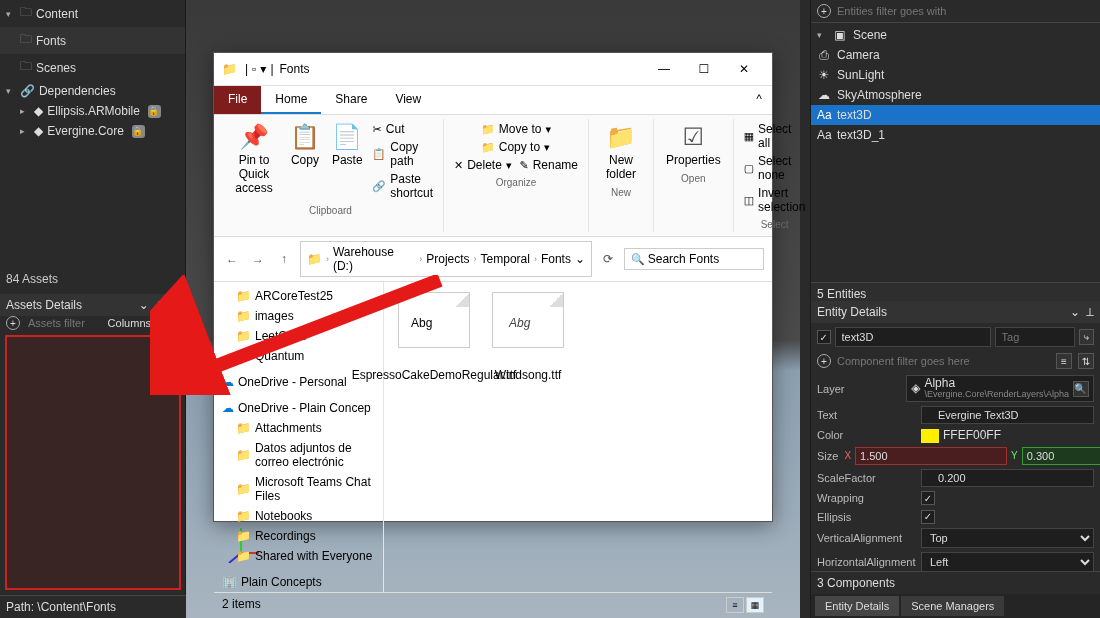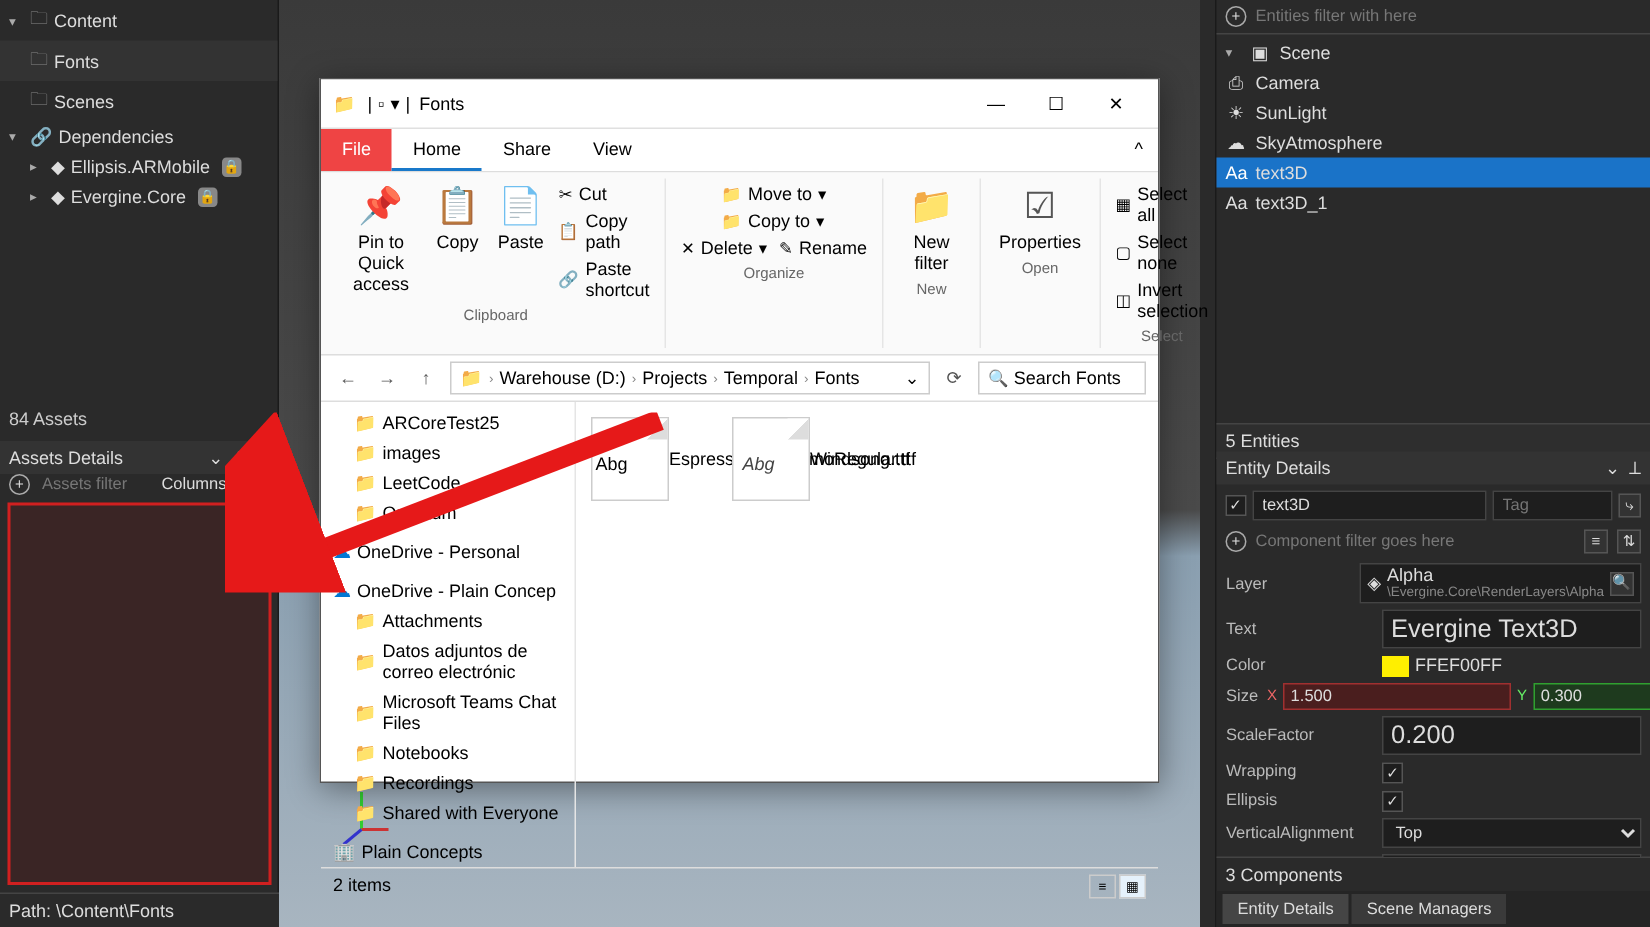--- a/index.html
+++ b/index.html
@@ -28,21 +28,21 @@
 .entity-details{position:absolute;top:301px;left:0;right:0;bottom:0;display:flex;flex-direction:column}
 .ed-hdr{padding:4px 6px;display:flex;align-items:center;justify-content:space-between;background:#333}
 .ed-name-row{padding:4px 6px;display:flex;gap:4px;align-items:center}
 .ed-name-row input{flex:1;background:#1e1e1e;border:1px solid #444;padding:3px 6px;color:#ddd;font-size:11px}
 .ed-name-row .tag{width:80px}
 .comp-filter{padding:2px 6px;display:flex;align-items:center;gap:6px}
 .prop-list{flex:1;overflow:auto;padding:2px 0}
 .prop-row{display:flex;align-items:center;padding:2px 6px;gap:4px}
 .prop-row .lbl{width:100px;color:#bbb;font-size:11px}
 .prop-row .val{flex:1}
-.prop-row input[type=text]{width:100%;background:#1e1e1e;border:1px solid #444;padding:2px 5px;color:#ddd;font-size:17px}
+.prop-row input[type=text]{width:100%;background:#1e1e1e;border:1px solid #444;padding:2px 16px;color:#ddd;font-size:11px}
 .prop-row select{width:100%;background:#1e1e1e;border:1px solid #444;padding:2px 4px;color:#ddd;font-size:11px}
 .color-swatch{width:18px;height:14px;background:#FFEF00;display:inline-block;vertical-align:middle;margin-right:4px}
 .vec-x{background:#4a1e1e;border:1px solid #a03030;padding:2px 4px;color:#ddd;font-size:11px;flex:1}
 .vec-y{background:#1e3a1e;border:1px solid #30a030;padding:2px 4px;color:#ddd;font-size:11px;flex:1}
 .vec-lbl{font-size:10px;padding:0 2px}
 .vec-wrap{display:flex;gap:2px;align-items:center}
 .checkbox{width:14px;height:14px;background:#1e1e1e;border:1px solid #555;display:inline-flex;align-items:center;justify-content:center;font-size:10px}
 .ed-footer{padding:4px 6px;border-top:1px solid #444}
 .ed-tabs{display:flex;gap:2px;padding:2px 4px;background:#252525}
 .ed-tab{padding:4px 10px;background:#3a3a3a;cursor:pointer;font-size:11px}
@@ -53,41 +53,41 @@
 
 
 .explorer{position:absolute;left:213px;top:52px;width:560px;height:470px;background:#fff;border:1px solid #555;box-shadow:0 4px 20px rgba(0,0,0,0.4);color:#000}
 .explorer *{color:#000}
 .ex-titlebar{display:flex;align-items:center;padding:4px 8px;background:#fff;border-bottom:1px solid #e0e0e0}
 .ex-titlebar .icon{margin-right:4px}
 .ex-titlebar .title{flex:1;font-size:12px}
 .ex-titlebar .winbtn{width:40px;height:24px;display:flex;align-items:center;justify-content:center;cursor:pointer;font-size:12px}
 .ex-tabs{display:flex;background:#fff;border-bottom:1px solid #ddd}
 .ex-tab{padding:6px 14px;font-size:12px;cursor:pointer}
-.ex-tab.file{background:#ef4444;color:#fff}
+.ex-tab.file{background:#7f1d1d;color:#fff}
 .ex-tab.active{border-bottom:2px solid #1979ca}
 .ribbon{display:flex;padding:4px;background:#fafafa;border-bottom:1px solid #ddd;font-size:11px}
 .ribbon-group{padding:2px 8px;border-right:1px solid #e5e5e5;display:flex;flex-direction:column;align-items:center;gap:2px}
 .ribbon-btn{display:flex;flex-direction:column;align-items:center;gap:2px;padding:2px 4px;cursor:pointer;text-align:center;font-size:11px}
 .ribbon-btn .big-icon{font-size:24px;color:#555}
 .ribbon-small{display:flex;align-items:center;gap:4px;padding:1px 2px;font-size:11px;cursor:pointer}
 .ribbon-label{font-size:10px;color:#666;text-align:center;padding-top:2px}
 .ex-addr{display:flex;align-items:center;gap:6px;padding:4px 8px;border-bottom:1px solid #ddd}
 .ex-addr .nav-btn{width:20px;height:20px;display:flex;align-items:center;justify-content:center;cursor:pointer;color:#555}
 .breadcrumb{flex:1;border:1px solid #ccc;padding:3px 6px;font-size:11px;display:flex;align-items:center;gap:4px}
 .breadcrumb .bc-item{cursor:pointer}
 .breadcrumb .bc-sep{color:#888;font-size:9px}
-.search-box{border:1px solid #ccc;padding:3px 6px;width:112px;font-size:11px;color:#888}
+.search-box{border:1px solid #ccc;padding:3px 6px;width:140px;font-size:11px;color:#888}
 .ex-body{display:flex;height:310px}
 .ex-nav{width:170px;border-right:1px solid #e5e5e5;overflow:auto;padding:4px 2px}
 .ex-nav-item{padding:3px 6px;display:flex;align-items:center;gap:4px;font-size:11px;cursor:pointer}
 .ex-nav-item .folder{color:#f8d775}
 .ex-nav-item.i1{padding-left:20px}
 .ex-files{flex:1;padding:10px;display:flex;gap:14px;align-items:flex-start}
-.file-item{width:80px;display:flex;flex-direction:row;align-items:center;gap:0;text-align:center;font-size:11px}
+.file-item{width:80px;display:flex;flex-direction:column;align-items:center;gap:20px;text-align:center;font-size:11px}
 .file-thumb{width:72px;height:56px;border:1px solid #ccc;background:#fff;display:flex;align-items:center;justify-content:center;position:relative}
 .file-thumb::after{content:'';position:absolute;top:0;right:0;width:14px;height:14px;background:linear-gradient(135deg,#fff 50%,#ddd 50%)}
 .file-thumb svg{width:50px;height:30px}
 .ex-status{border-top:1px solid #ddd;padding:4px 8px;font-size:11px;display:flex;align-items:flex-start;justify-content:space-between}
 .view-btns{display:flex;gap:2px}
 .view-btn{width:18px;height:16px;border:1px solid #ccc;display:flex;align-items:center;justify-content:center;font-size:9px}
 
 
 .red-arrow{position:absolute;left:150px;top:275px;width:300px;height:120px;pointer-events:none;z-index:100}
 
@@ -165,21 +165,21 @@
       <marker id="ah" markerWidth="14" markerHeight="14" refX="3" refY="7" orient="auto">
         <polygon points="0,0 14,7 0,14" fill="#e61919"></polygon>
       </marker>
     </defs>
   <line x1="290" y1="5" x2="30" y2="105" stroke="#e61919" stroke-width="14" marker-end="url(#ah)"></line>
 </svg>
 
 <div class="right-panel">
   <div class="r-filter">
     <span class="plus-icon">+</span>
-    <span style="color:#777;font-size:11px">Entities filter with here</span>
+    <span style="color:#777;font-size:11px">Entities filter goes with</span>
   </div>
   <div class="scene-tree">
     <div class="scene-item">
         <span class="chev">▾</span>
         <span class="icon">▣</span>
         <span>Scene</span>
       </div>
     <div class="scene-item indent1">
         <span class="icon">⎙</span>
         <span>Camera</span>
@@ -334,21 +334,21 @@
       </div>
       <div style="display:flex;gap:4px">
         <div class="ribbon-small">✕ <span>Delete</span> ▾</div>
         <div class="ribbon-small">✎ <span>Rename</span></div>
       </div>
       <div class="ribbon-label">Organize</div>
     </div>
     <div class="ribbon-group">
       <div class="ribbon-btn">
           <span class="big-icon" style="color:#f8d775">📁</span>
-          <span style="width:40px">New filter</span>
+          <span style="width:40px">New folder</span>
         </div>
       <div class="ribbon-label">New</div>
     </div>
     <div class="ribbon-group">
       <div class="ribbon-btn">
           <span class="big-icon">☑</span>
           <span>Properties</span>
         </div>
       <div class="ribbon-label">Open</div>
     </div>

